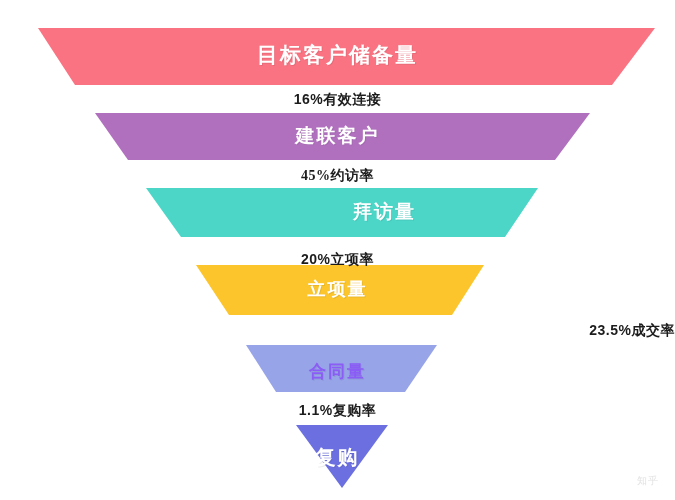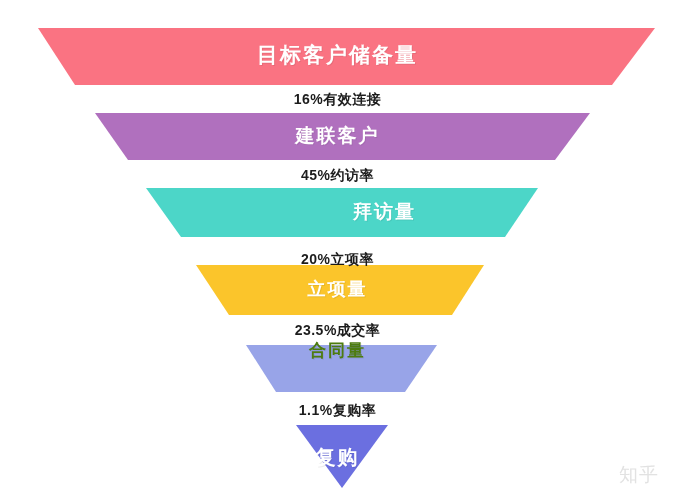--- a/index.html
+++ b/index.html
@@ -48,21 +48,21 @@
     white-space: nowrap;
   }
   .watermark {
     position: absolute;
     right: 16px;
     bottom: 12px;
     display: flex;
     align-items: center;
     gap: 8px;
     color: #e2e2e2;
-    font-size: 19px;
+    font-size: 10px;
     letter-spacing: 1px;
     user-select: none;
   }
   .watermark .wm-brand { font-weight: 400; }
   .watermark .wm-user { font-weight: 400; }
 </style>
 </head>
 <body>
 
 <div id="stage" style="background: rgb(255, 255, 255);">
@@ -76,28 +76,28 @@
         <polygon points="246,345 437,345 405,392 276,392" fill="#98A4E8"></polygon>
         <polygon points="296,425 388,425 342,488 342,488" fill="#6B6FE0"></polygon>
       </g>
   </svg>
 
   <div id="stage-labels">
       <div class="stage-label" style="font-size: 21px; color: rgb(255, 255, 255); top: 41.38px;">目标客户储备量</div>
       <div class="stage-label" style="font-size: 19px; color: rgb(255, 255, 255); top: 122.82px;">建联客户</div>
       <div class="stage-label" style="font-size: 19px; color: rgb(255, 255, 255); top: 198.82px; margin-left: 47px;">拜访量</div>
       <div class="stage-label" style="font-size: 18px; color: rgb(255, 255, 255); top: 277.04px;">立项量</div>
-      <div class="stage-label" style="font-size: 17px; color: #4d7c0f; top: 339px;">合同量</div>
+      <div class="stage-label" style="font-size: 17px; color: #8b5cf6; top: 360px;">合同量</div>
       <div class="stage-label" style="font-size: 20px; color: rgb(255, 255, 255); top: 443.54px;">复购</div>
     </div>
   <div id="conv-labels">
       <div class="conv-label" style="top: 91px;">16%有效连接</div>
-      <div class="conv-label" style="top: 167px;">45%约访率</div>
+      <div class="conv-label" style="top: 167px; font-family: Liberation Serif, serif;">45%约访率</div>
       <div class="conv-label" style="top: 251px;">20%立项率</div>
-      <div class="conv-label" style="top: 322px;">23.5%成交率</div>
+      <div class="conv-label" style="top: 322px; text-align: right;">23.5%成交率</div>
       <div class="conv-label" style="top: 402px;">1.1%复购率</div>
     </div>
 
   <div class="watermark">
     <span class="wm-brand">知乎</span>
   </div>
 
 </div>
 
 </body></html>

